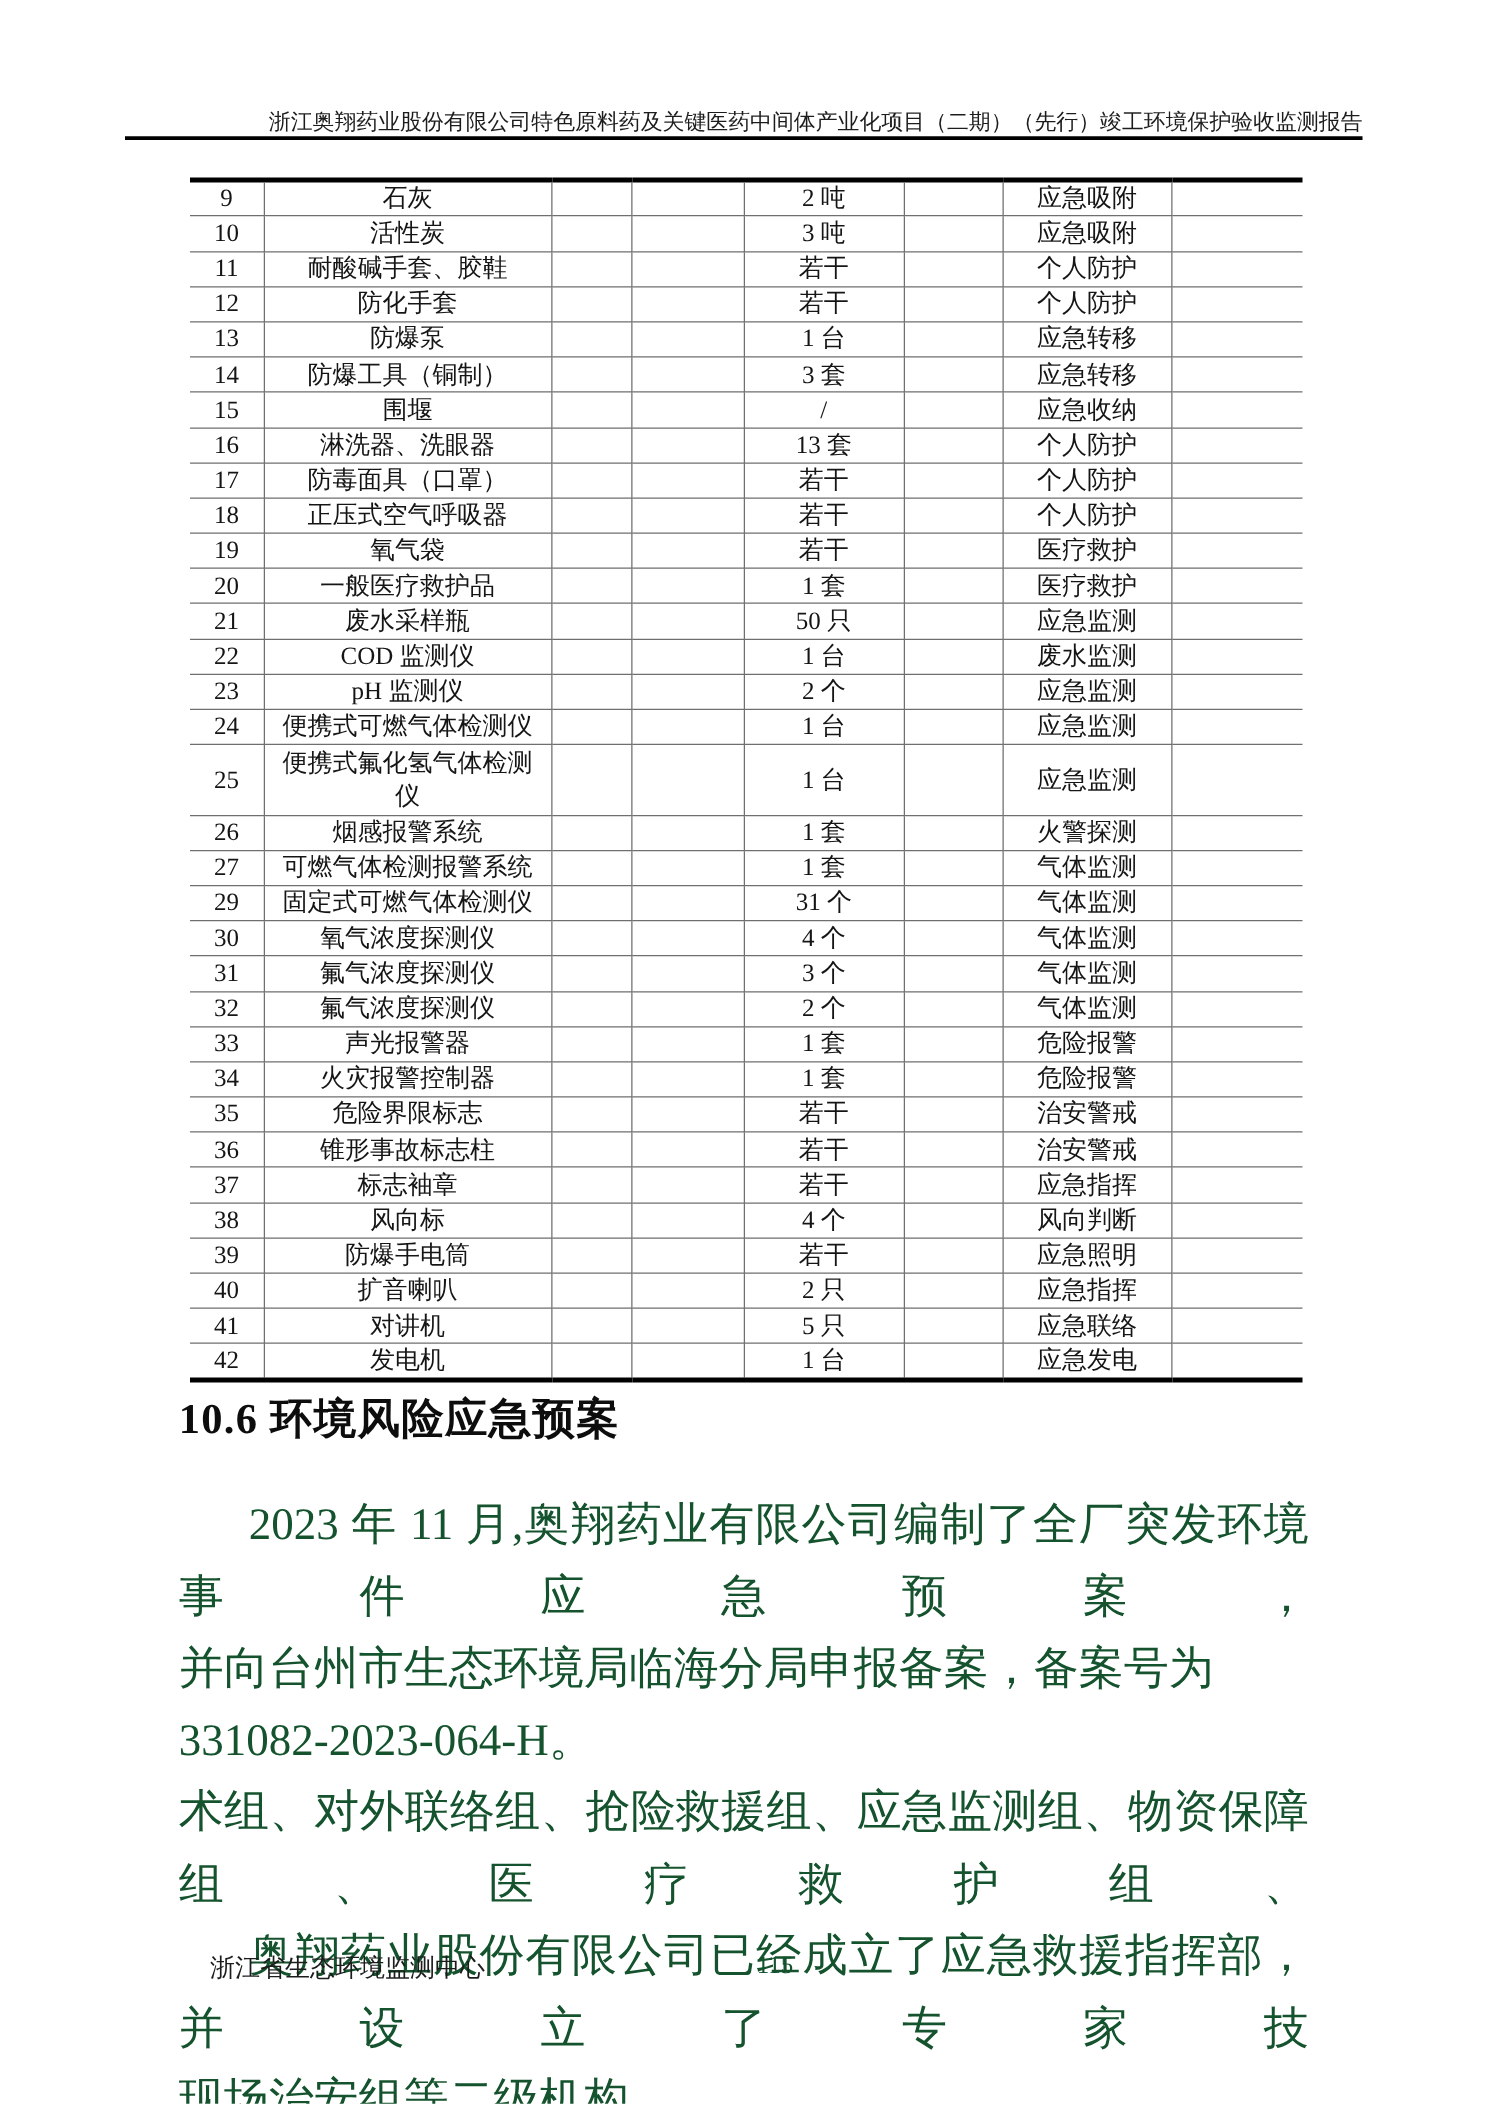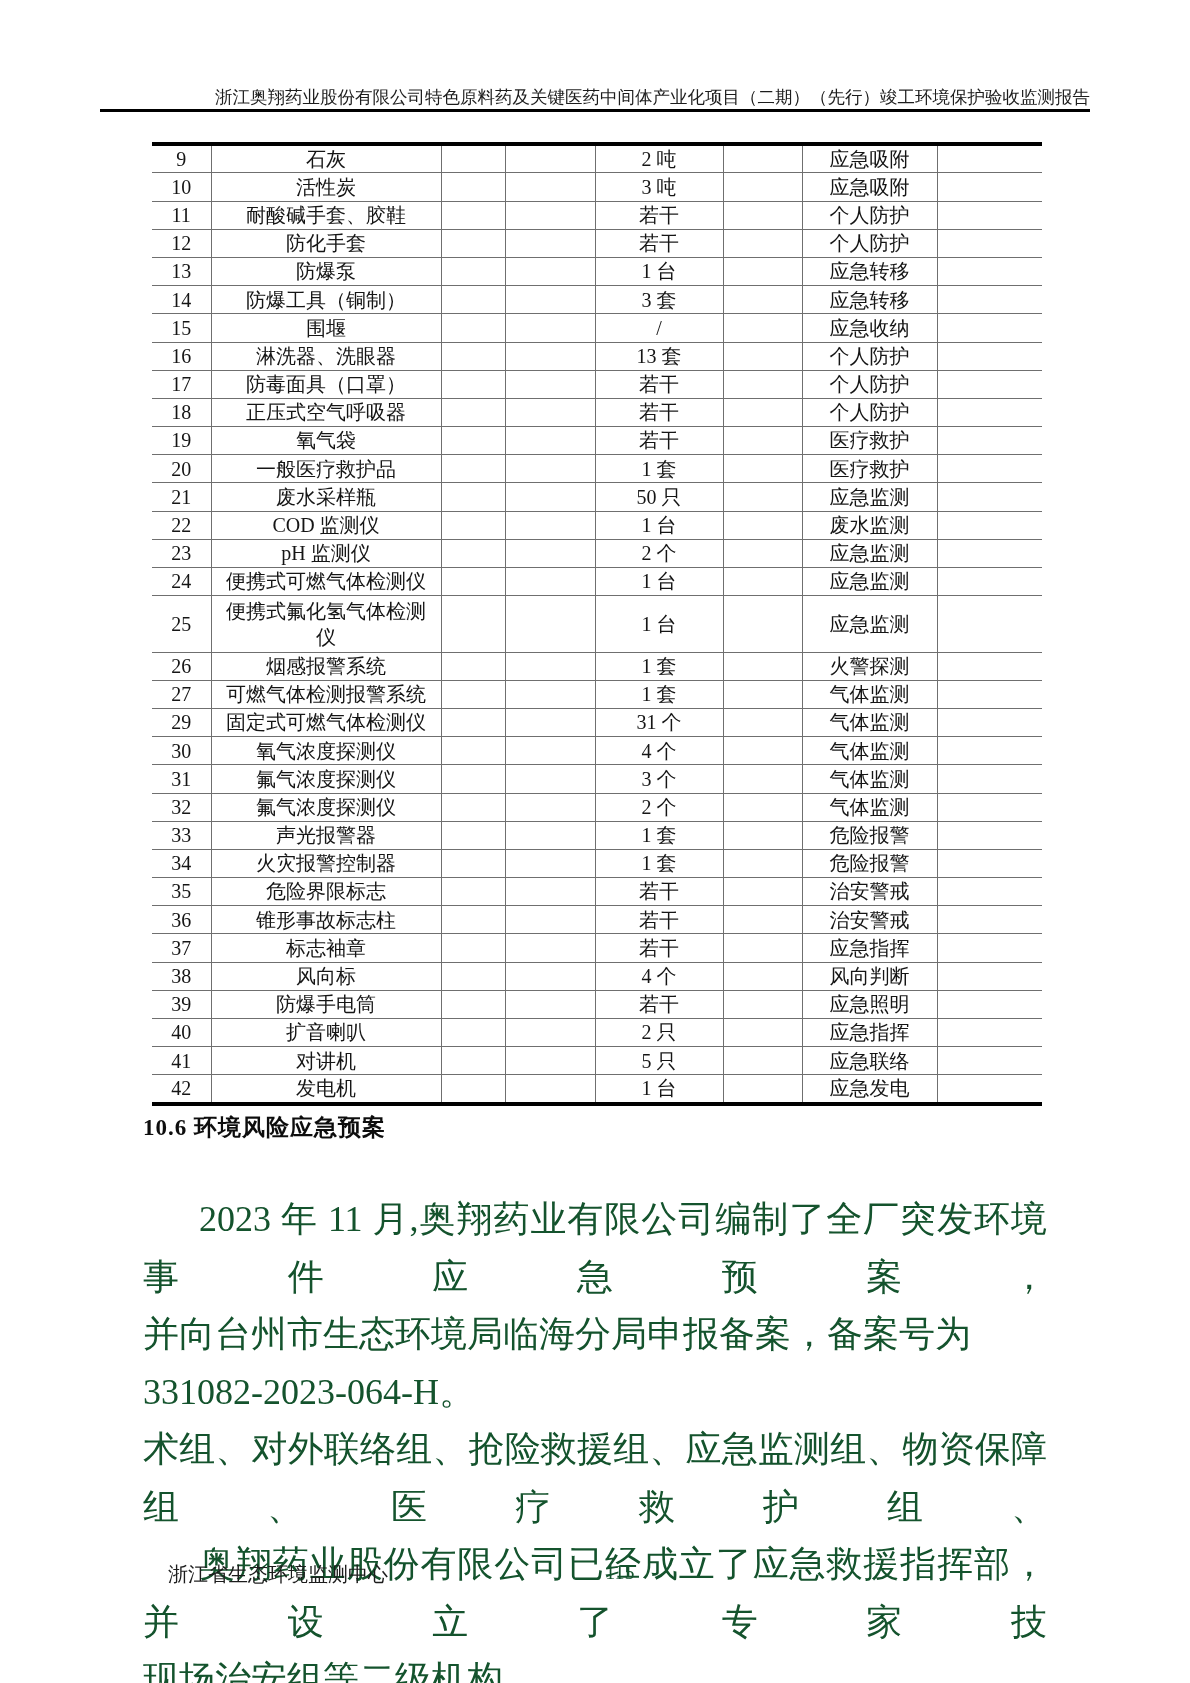--- a/index.html
+++ b/index.html
@@ -25,21 +25,21 @@
     padding:0 2px; line-height:1.32; overflow:hidden; color:#151515;
   }
   .equip-table td.name-cell { padding:0 8px; }
   .equip-table td:first-child { border-left:none; }
   .equip-table td:last-child { border-right:none; }
   .equip-table tr { height:28.2px; }
   .equip-table tr.tall { height:56.4px; }
   .equip-table tr:first-child td { border-top:4px solid #000; }
   .equip-table tr:last-child td { border-bottom:4.5px solid #000;text-align:center; }
   .section-heading {
-    position:absolute; left:143px; top:1112px; font-size:23px;
+    position:absolute; left:143px; top:1112px; font-size:34px;
     font-weight:bold; letter-spacing:1px; color:#0d0d0d; white-space:nowrap;
   }
   .body-text {
     position:absolute; left:143px; top:1191px; width:904px;
     font-size:36px; line-height:57.5px; color:#14532d;
   }
   .body-line { width:100%; }
   .body-line.jline { text-align:justify; text-align-last:justify; }
   .body-line.iline { text-indent:56px; }
   .page-footer-left {

